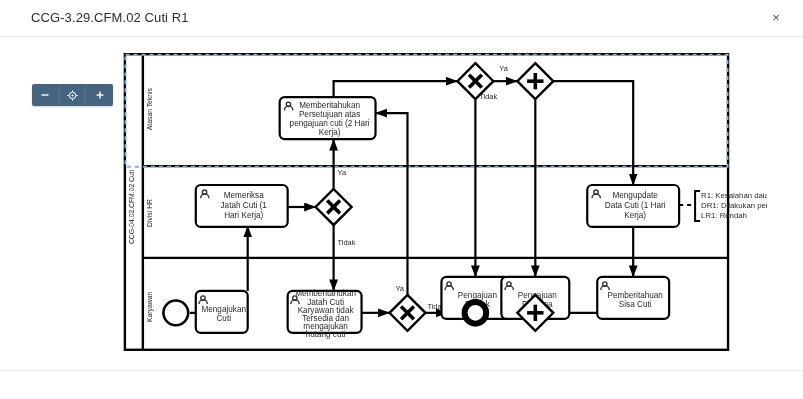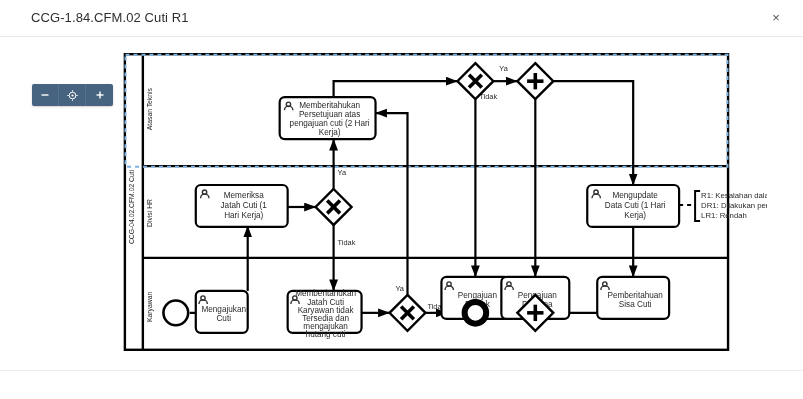--- a/index.html
+++ b/index.html
@@ -79,21 +79,21 @@
   .anno-brk{stroke:#000000;stroke-width:1;fill:none;}
   .anno-text{font-size:3.9px;fill:#2a2a2a;font-family:"Liberation Sans",sans-serif;}
   .user-icon{stroke:#333;stroke-width:.7;fill:#fff;}
 </style>
 </head>
 <body>
 
 <div class="modal">
 
   <div class="modal-header">
-    <div class="modal-title">CCG-1.84.CFM.02 Cuti R1</div>
+    <div class="modal-title">CCG-3.29.CFM.02 Cuti R1</div>
     <button class="close-btn">×</button>
   </div>
 
   <div class="modal-body">
 
     <div class="zoom-toolbar">
       <button class="zoom-btn">
         <svg width="10" height="10" viewBox="0 0 10 10">
           <line x1="1.5" y1="5" x2="8.5" y2="5" stroke="#ffffff" stroke-width="1.4"></line>
         </svg>

